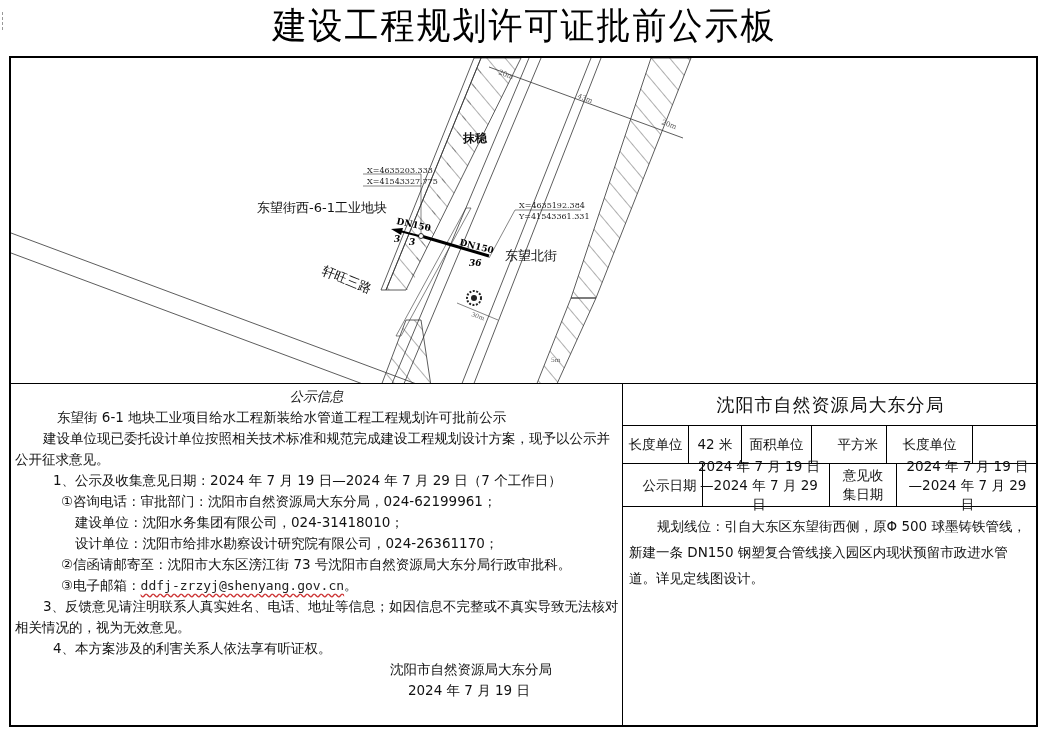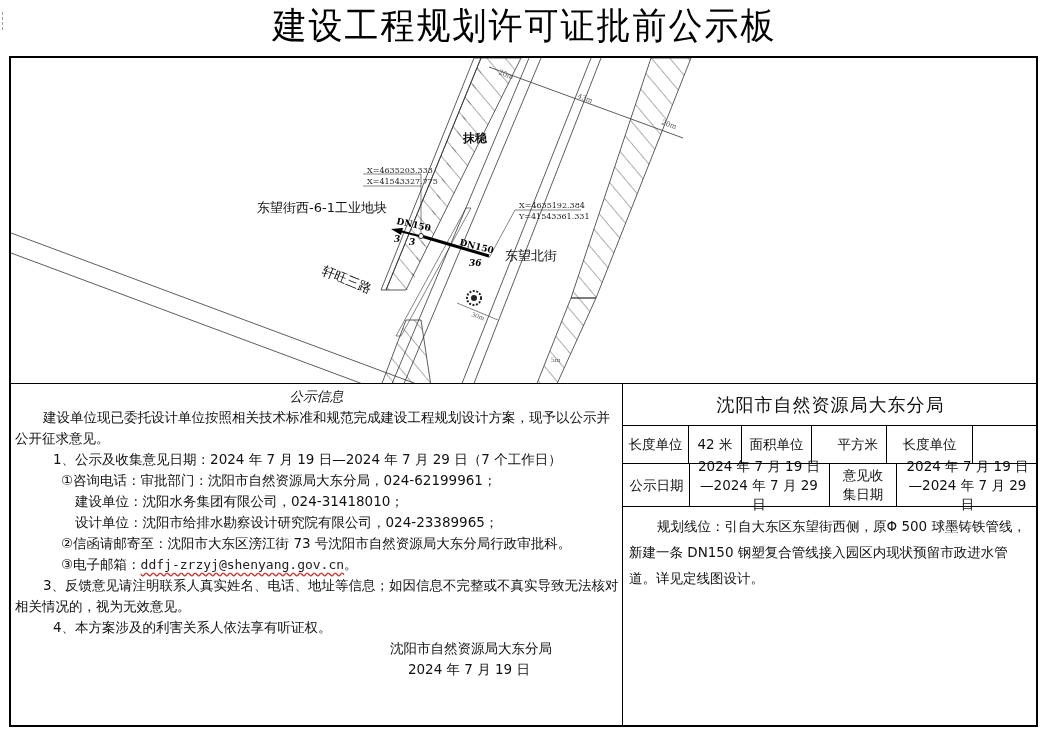--- a/index.html
+++ b/index.html
@@ -133,44 +133,45 @@
 
     <line x1="446" y1="245" x2="487" y2="262" stroke="#333" stroke-width="0.6"></line>
     <text x="460" y="258" font-size="6" fill="#555" transform="rotate(20 460 258)">30m</text>
     <text x="540" y="304" font-size="6" fill="#555">5m</text>
   </svg>
 </div>
 
 <div class="lower">
   <div class="left-panel">
     <p class="lp-heading">公示信息</p>
+    <p class="indent2" style="padding-left:46px">东望街 6-1 地块工业项目给水工程新装给水管道工程工程规划许可批前公示</p>
     <p class="wrap">建设单位现已委托设计单位按照相关技术标准和规范完成建设工程规划设计方案，现予以公示并公开征求意见。</p>
     <p class="indent2">1、公示及收集意见日期：2024 年 7 月 19 日—2024 年 7 月 29 日（7 个工作日）</p>
     <p class="indent2" style="padding-left:50px">①咨询电话：审批部门：沈阳市自然资源局大东分局，024-62199961；</p>
     <p class="indent3" style="padding-left:64px">建设单位：沈阳水务集团有限公司，024-31418010；</p>
-    <p class="indent3" style="padding-left:64px">设计单位：沈阳市给排水勘察设计研究院有限公司，024-23389965；</p>
+    <p class="indent3" style="padding-left:64px">设计单位：沈阳市给排水勘察设计研究院有限公司，024-26361170；</p>
     <p class="indent2" style="padding-left:50px">②信函请邮寄至：沈阳市大东区滂江街 73 号沈阳市自然资源局大东分局行政审批科。</p>
     <p class="indent2" style="padding-left:50px"><span>③电子邮箱：</span><span class="email">ddfj-zrzyj@shenyang.gov.cn</span><span>。</span></p>
     <p class="wrap">3、反馈意见请注明联系人真实姓名、电话、地址等信息；如因信息不完整或不真实导致无法核对相关情况的，视为无效意见。</p>
     <p class="indent2">4、本方案涉及的利害关系人依法享有听证权。</p>
     <p class="sign">沈阳市自然资源局大东分局</p>
     <p class="sign-date">2024 年 7 月 19 日</p>
   </div>
 
   <div class="right-panel">
     <div class="rp-org">沈阳市自然资源局大东分局</div>
     <div class="rp-row1">
       <div class="cell" style="left:0;width:66px">长度单位</div>
       <div class="cell" style="left:66px;width:53px">42 米</div>
       <div class="cell" style="left:119px;width:70px">面积单位</div>
       <div class="cell" style="left:189px;width:75px;justify-content:flex-end;padding-right:8px">平方米</div>
       <div class="cell" style="left:264px;width:86px">长度单位</div>
       <div class="cell last" style="left:350px;width:65px"></div>
     </div>
     <div class="rp-row2">
-      <div class="cell" style="left:1px;width:66px">公示日期</div>
+      <div class="cell" style="left:14px;width:66px">公示日期</div>
       <div class="cell" style="left:66px;width:141px;padding:0 4px">2024 年 7 月 19 日—2024 年 7 月 29 日</div>
       <div class="cell" style="left:207px;width:67px;padding:0 10px">意见收集日期</div>
       <div class="cell last" style="left:274px;width:141px;padding:0 4px">2024 年 7 月 19 日—2024 年 7 月 29 日</div>
     </div>
     <div class="rp-desc">规划线位：引自大东区东望街西侧，原Φ 500 球墨铸铁管线，新建一条 DN150 钢塑复合管线接入园区内现状预留市政进水管道。详见定线图设计。</div>
   </div>
 </div>
 
 </body></html>

